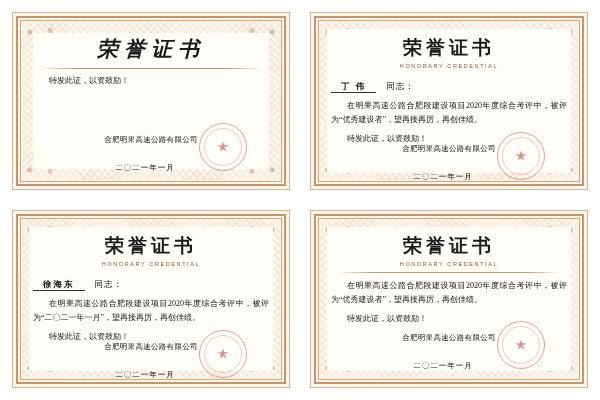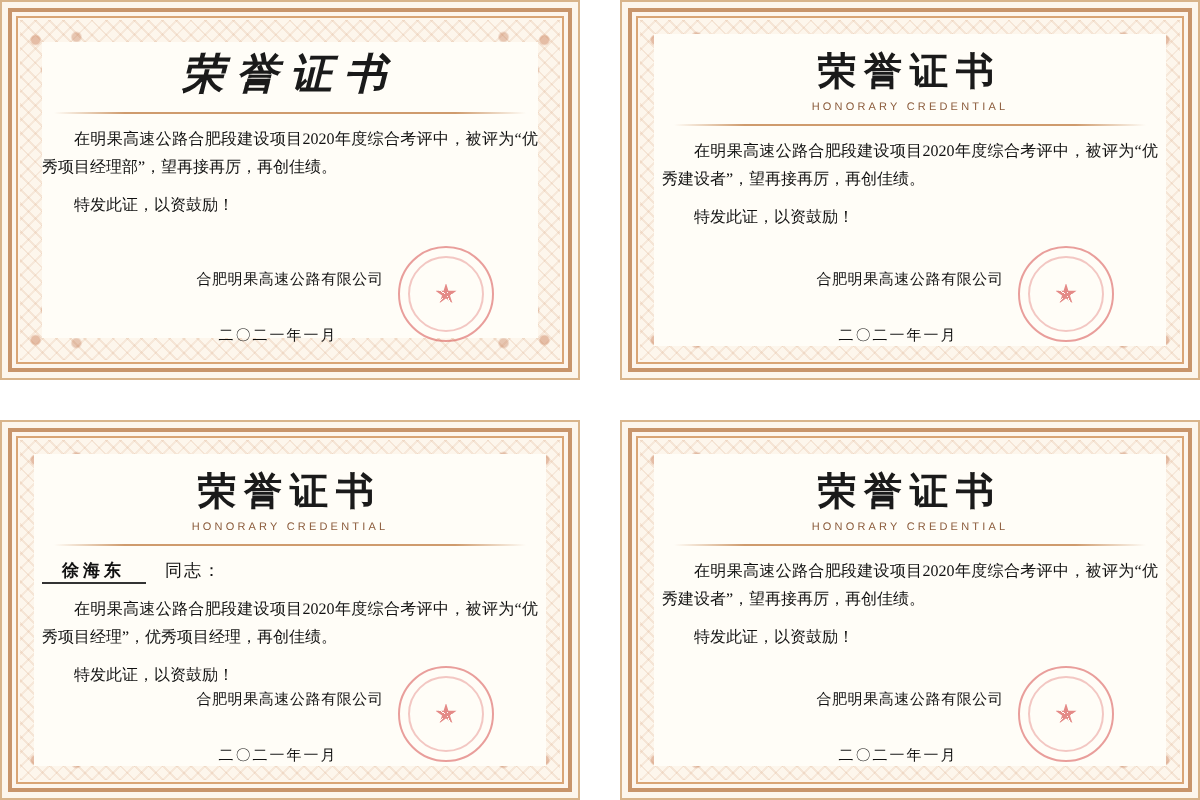--- a/index.html
+++ b/index.html
@@ -13,21 +13,21 @@
     font-family: "Liberation Serif", serif;
     overflow: hidden;
   }
   .sheet {
     width: 600px;
     height: 400px;
     display: grid;
     grid-template-columns: 1fr 1fr;
     grid-template-rows: 1fr 1fr;
     gap: 20px;
-    padding: 0;
+    padding: 12px;
     box-sizing: border-box;
     background: #ffffff;
   }
   
   .cert {
     position: relative;
     box-sizing: border-box;
     background: #fdf6ec;
     border: 1px solid #d8b48a;
     overflow: hidden;
@@ -223,22 +223,79 @@
     <div class="corner tl"></div>
     <div class="corner tr"></div>
     <div class="corner bl"></div>
     <div class="corner br"></div>
     <div class="flourish l"></div>
     <div class="flourish r"></div>
     <div class="paper"></div>
     <div class="content">
       <div class="title script">荣誉证书</div>
       <div class="divider"></div>
+      <div class="award-line">特发此证，以资鼓励！</div>
+      <div class="signature">
+        <div class="org">合肥明果高速公路有限公司</div>
+        <div class="date">二〇二一年一月</div>
+        <div class="seal">
+            <div class="ring-text"></div>
+          </div>
+      </div>
+    </div>
+  </div>
+
+  <div class="cert">
+    <div class="outer-frame"></div>
+    <div class="inner-frame"></div>
+    <div class="guilloche"></div>
+    <div class="corner tl"></div>
+    <div class="corner tr"></div>
+    <div class="corner bl"></div>
+    <div class="corner br"></div>
+    <div class="paper"></div>
+    <div class="content">
+      <div class="title">荣誉证书</div>
+      <div class="subtitle">HONORARY CREDENTIAL</div>
+      <div class="divider"></div>
+      <div class="recipient">
+        <span class="name">丁 伟</span><span class="suffix">同志：</span>
+      </div>
       <div class="body-text">
-        <p>在明果高速公路合肥段建设项目2020年度综合考评中，被评为“优秀项目经理部”，望再接再厉，再创佳绩。</p>
+        <p>在明果高速公路合肥段建设项目2020年度综合考评中，被评为“优秀建设者”，望再接再厉，再创佳绩。</p>
+      </div>
+      <div class="award-line">特发此证，以资鼓励！</div>
+      <div class="signature">
+        <div class="org">合肥明果高速公路有限公司</div>
+        <div class="date">二〇二一年一月</div>
+        <div class="seal">
+            <div class="ring-text"></div>
+          </div>
+      </div>
+    </div>
+  </div>
+
+  <div class="cert">
+    <div class="outer-frame"></div>
+    <div class="inner-frame"></div>
+    <div class="guilloche"></div>
+    <div class="corner tl"></div>
+    <div class="corner tr"></div>
+    <div class="corner bl"></div>
+    <div class="corner br"></div>
+    <div class="paper"></div>
+    <div class="content">
+      <div class="title">荣誉证书</div>
+      <div class="subtitle">HONORARY CREDENTIAL</div>
+      <div class="divider"></div>
+      <div class="recipient">
+        <span class="name">徐海东</span><span class="suffix">同志：</span>
+      </div>
+      <div class="body-text">
+        <p>在明果高速公路合肥段建设项目2020年度综合考评中，被评为“二〇二一年一月”，望再接再厉，再创佳绩。</p>
       </div>
       <div class="award-line">特发此证，以资鼓励！</div>
       <div class="signature">
         <div class="org">合肥明果高速公路有限公司</div>
         <div class="date">二〇二一年一月</div>
         <div class="seal">
             <div class="ring-text"></div>
           </div>
       </div>
     </div>
@@ -264,70 +321,13 @@
       <div class="signature">
         <div class="org">合肥明果高速公路有限公司</div>
         <div class="date">二〇二一年一月</div>
         <div class="seal">
             <div class="ring-text"></div>
           </div>
       </div>
     </div>
   </div>
 
-  <div class="cert">
-    <div class="outer-frame"></div>
-    <div class="inner-frame"></div>
-    <div class="guilloche"></div>
-    <div class="corner tl"></div>
-    <div class="corner tr"></div>
-    <div class="corner bl"></div>
-    <div class="corner br"></div>
-    <div class="paper"></div>
-    <div class="content">
-      <div class="title">荣誉证书</div>
-      <div class="subtitle">HONORARY CREDENTIAL</div>
-      <div class="divider"></div>
-      <div class="recipient">
-        <span class="name">徐海东</span><span class="suffix">同志：</span>
-      </div>
-      <div class="body-text">
-        <p>在明果高速公路合肥段建设项目2020年度综合考评中，被评为“优秀项目经理”，优秀项目经理，再创佳绩。</p>
-      </div>
-      <div class="award-line">特发此证，以资鼓励！</div>
-      <div class="signature">
-        <div class="org">合肥明果高速公路有限公司</div>
-        <div class="date">二〇二一年一月</div>
-        <div class="seal">
-            <div class="ring-text"></div>
-          </div>
-      </div>
-    </div>
-  </div>
-
-  <div class="cert">
-    <div class="outer-frame"></div>
-    <div class="inner-frame"></div>
-    <div class="guilloche"></div>
-    <div class="corner tl"></div>
-    <div class="corner tr"></div>
-    <div class="corner bl"></div>
-    <div class="corner br"></div>
-    <div class="paper"></div>
-    <div class="content">
-      <div class="title">荣誉证书</div>
-      <div class="subtitle">HONORARY CREDENTIAL</div>
-      <div class="divider"></div>
-      <div class="body-text">
-        <p>在明果高速公路合肥段建设项目2020年度综合考评中，被评为“优秀建设者”，望再接再厉，再创佳绩。</p>
-      </div>
-      <div class="award-line">特发此证，以资鼓励！</div>
-      <div class="signature">
-        <div class="org">合肥明果高速公路有限公司</div>
-        <div class="date">二〇二一年一月</div>
-        <div class="seal">
-            <div class="ring-text"></div>
-          </div>
-      </div>
-    </div>
-  </div>
-
 </div>
 
 </body></html>

